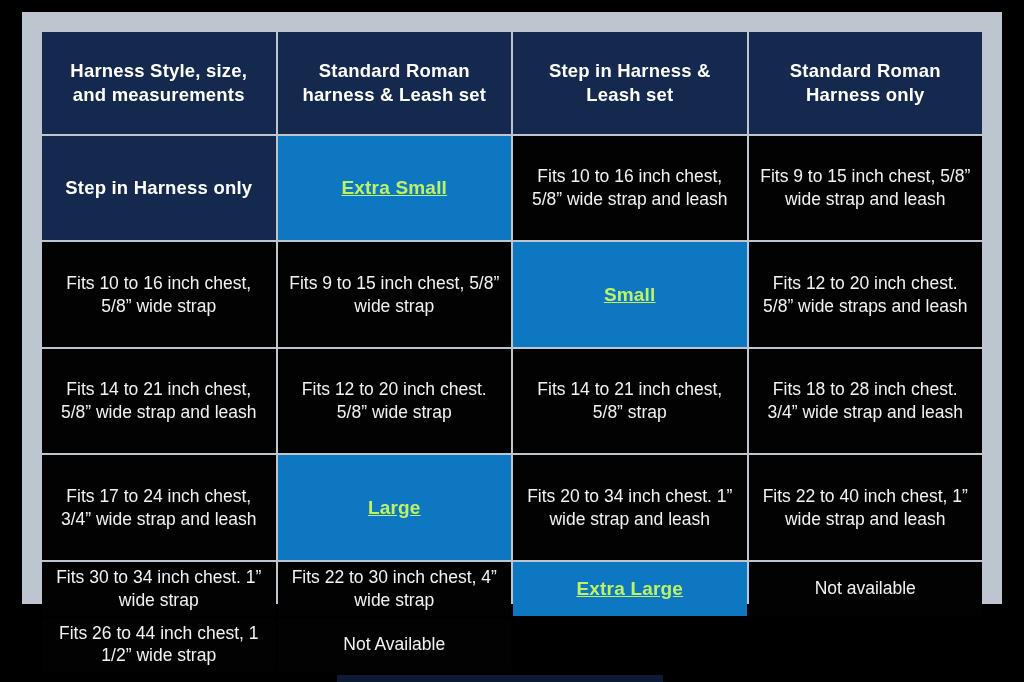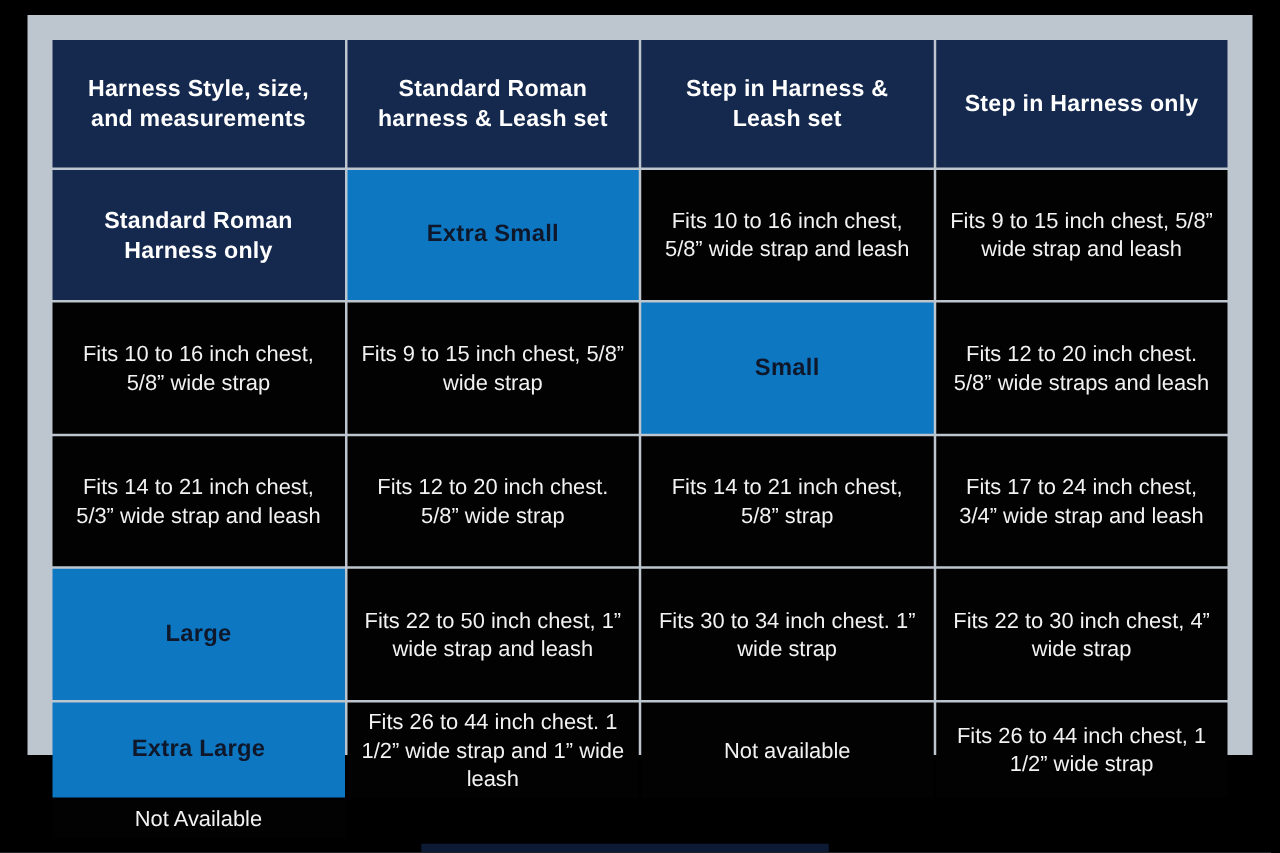--- a/index.html
+++ b/index.html
@@ -45,22 +45,23 @@
     font-weight: bold;
     font-size: 18.5px;
     line-height: 1.32;
     color: #ffffff;
     letter-spacing: 0.2px;
   }
   .size {
     background: var(--size_col_bg, #0d77c2);
     font-weight: bold;
     font-size: 19px;
-    color: #0f172a;
+    color: #bef264;
     letter-spacing: 0.2px;
+    text-decoration: underline;
   }
   .data {
     background: var(--cell_bg, #020202);
     font-size: 17.5px;
     line-height: 1.3;
   }
   .bottom-bar {
     position: absolute;
     left: 337px;
     top: 675px;
@@ -71,43 +72,44 @@
 </style>
 </head>
 <body>
 
 <div class="stage">
   <div class="grid">
 
     <div class="cell head">Harness Style, size, and measurements</div>
     <div class="cell head">Standard Roman harness &amp; Leash set</div>
     <div class="cell head">Step in Harness &amp; Leash set</div>
+    <div class="cell head">Standard Roman Harness only</div>
     <div class="cell head">Step in Harness only</div>
-    <div class="cell head">Standard Roman Harness only</div>
 
     <div class="cell size">Extra Small</div>
     <div class="cell data">Fits 10 to 16 inch chest, 5/8” wide strap and leash</div>
     <div class="cell data">Fits 9 to 15 inch chest, 5/8” wide strap and leash</div>
     <div class="cell data">Fits 10 to 16 inch chest, 5/8” wide strap</div>
     <div class="cell data">Fits 9 to 15 inch chest, 5/8” wide strap</div>
 
     <div class="cell size">Small</div>
     <div class="cell data">Fits 12 to 20 inch chest. 5/8” wide straps and leash</div>
-    <div class="cell data">Fits 14 to 21 inch chest, 5/3” wide strap and leash</div>
+    <div class="cell data">Fits 14 to 21 inch chest, 5/8” wide strap and leash</div>
     <div class="cell data">Fits 12 to 20 inch chest. 5/8” wide strap</div>
     <div class="cell data">Fits 14 to 21 inch chest, 5/8” strap</div>
 
+    <div class="cell data">Fits 18 to 28 inch chest. 3/4” wide strap and leash</div>
     <div class="cell data">Fits 17 to 24 inch chest, 3/4” wide strap and leash</div>
 
     <div class="cell size">Large</div>
-    <div class="cell data">Fits 22 to 50 inch chest, 1” wide strap and leash</div>
+    <div class="cell data">Fits 20 to 34 inch chest. 1” wide strap and leash</div>
+    <div class="cell data">Fits 22 to 40 inch chest, 1” wide strap and leash</div>
     <div class="cell data">Fits 30 to 34 inch chest. 1” wide strap</div>
     <div class="cell data">Fits 22 to 30 inch chest, 4” wide strap</div>
 
     <div class="cell size">Extra Large</div>
-    <div class="cell data">Fits 26 to 44 inch chest. 1 1/2” wide strap and 1” wide leash</div>
     <div class="cell data">Not available</div>
     <div class="cell data">Fits 26 to 44 inch chest, 1 1/2” wide strap</div>
     <div class="cell data">Not Available</div>
 
   </div>
   <div class="bottom-bar"></div>
 </div>
 
 </body></html>

